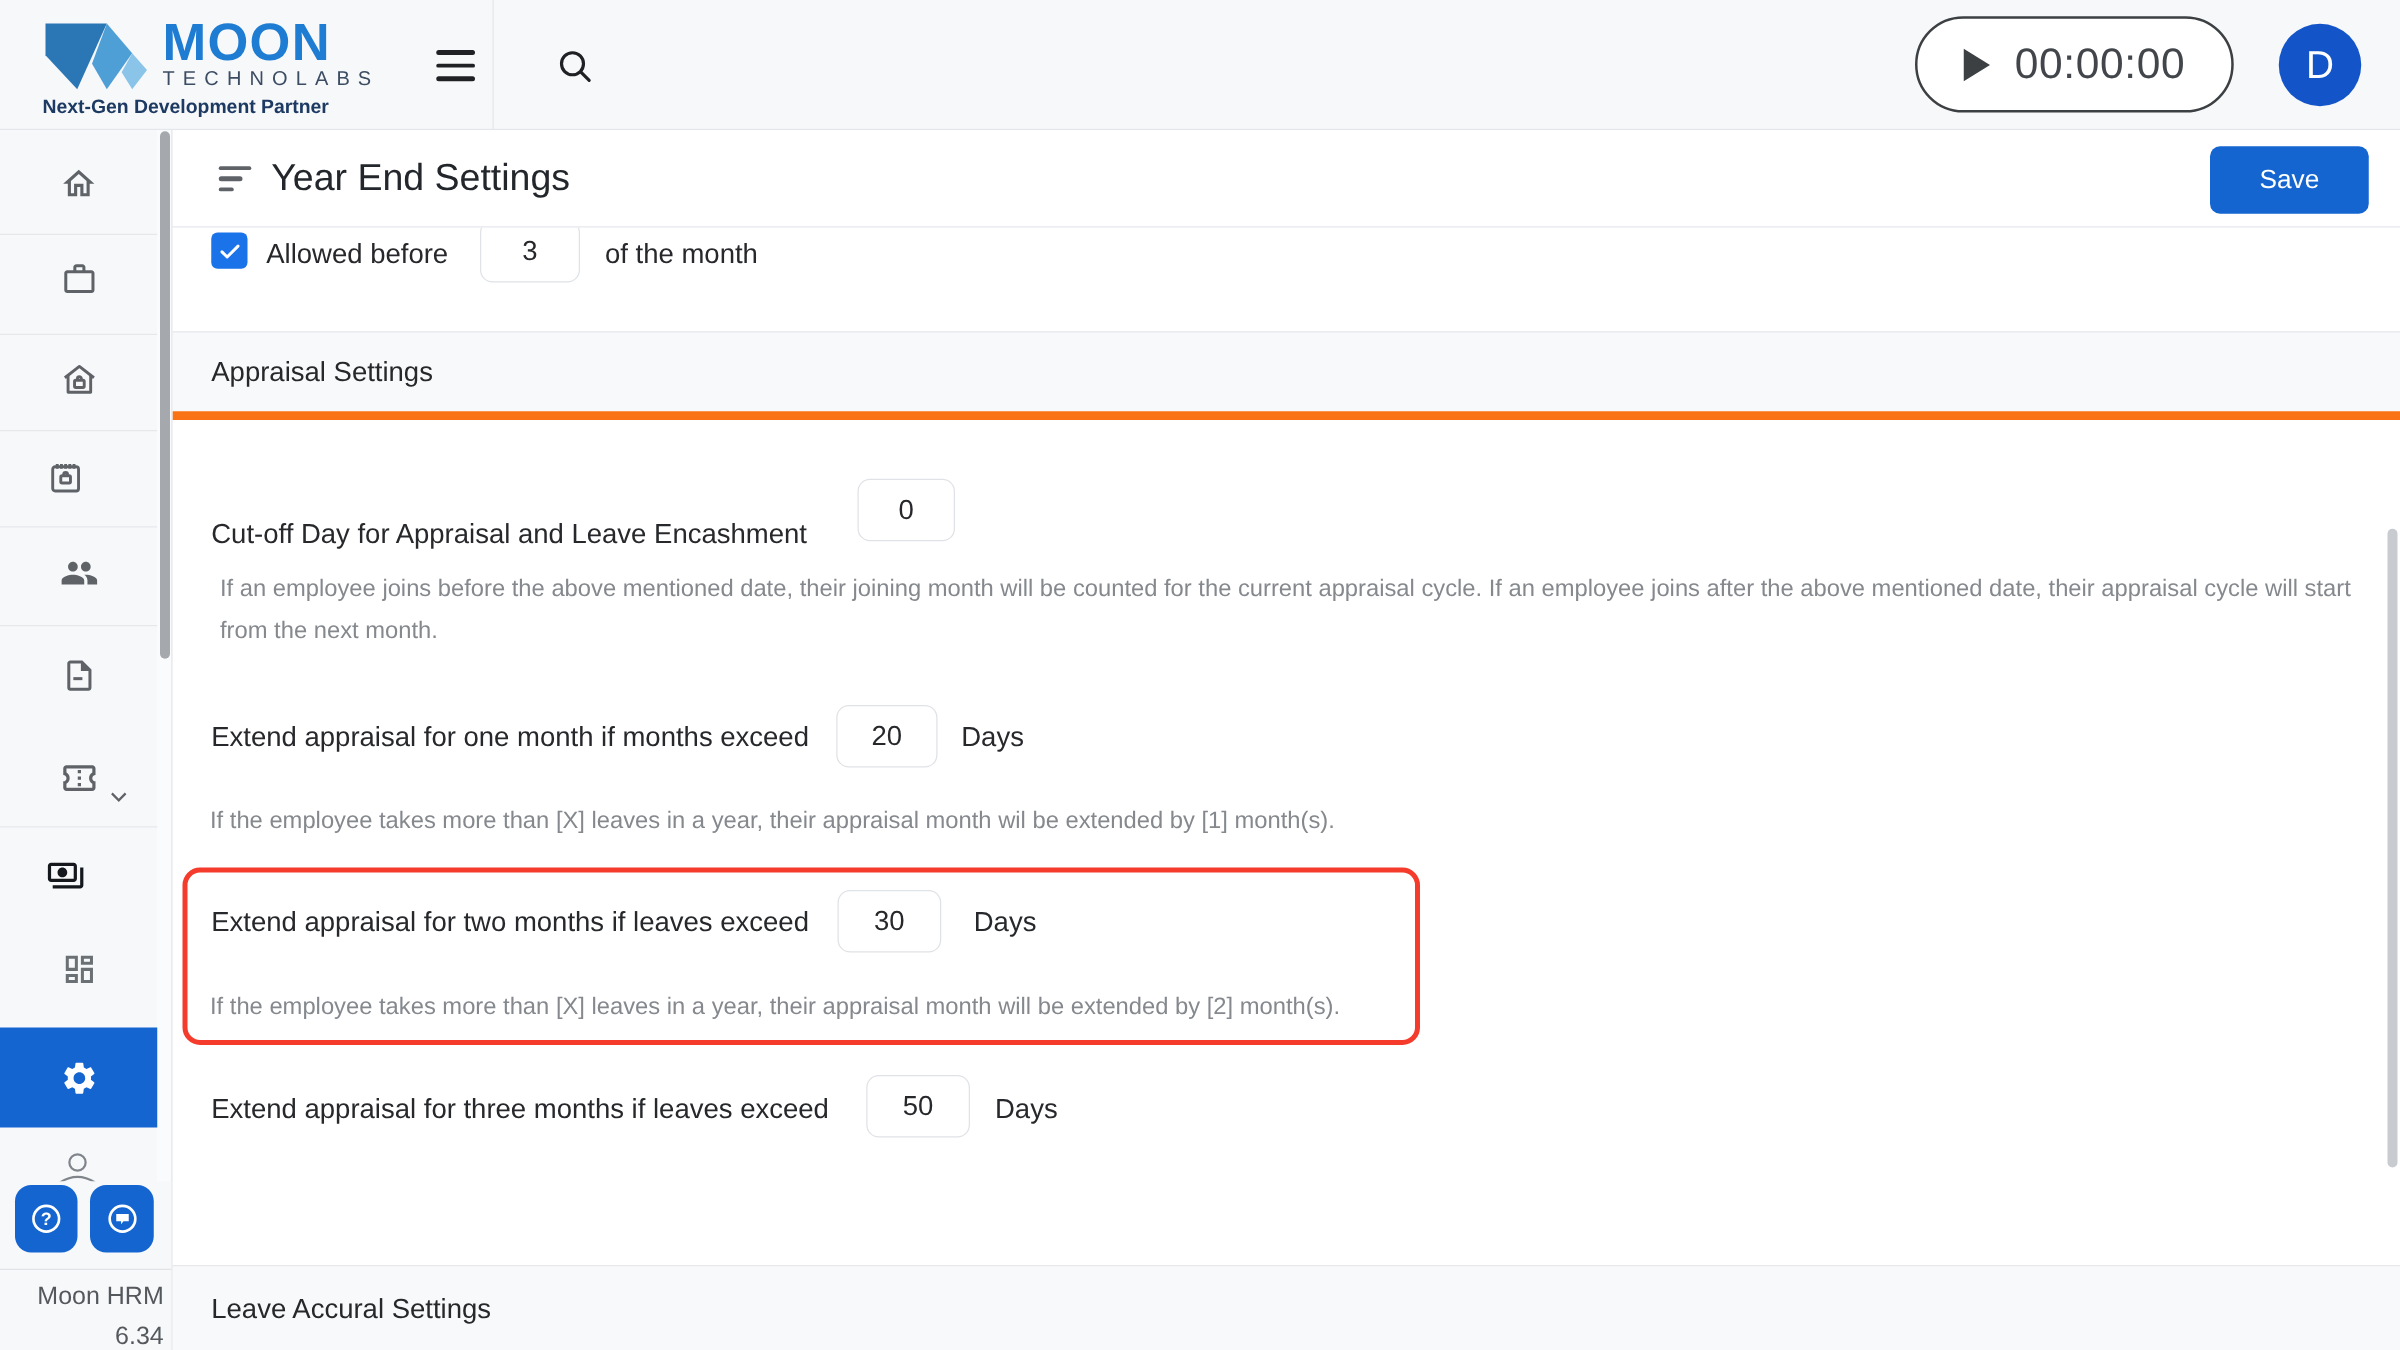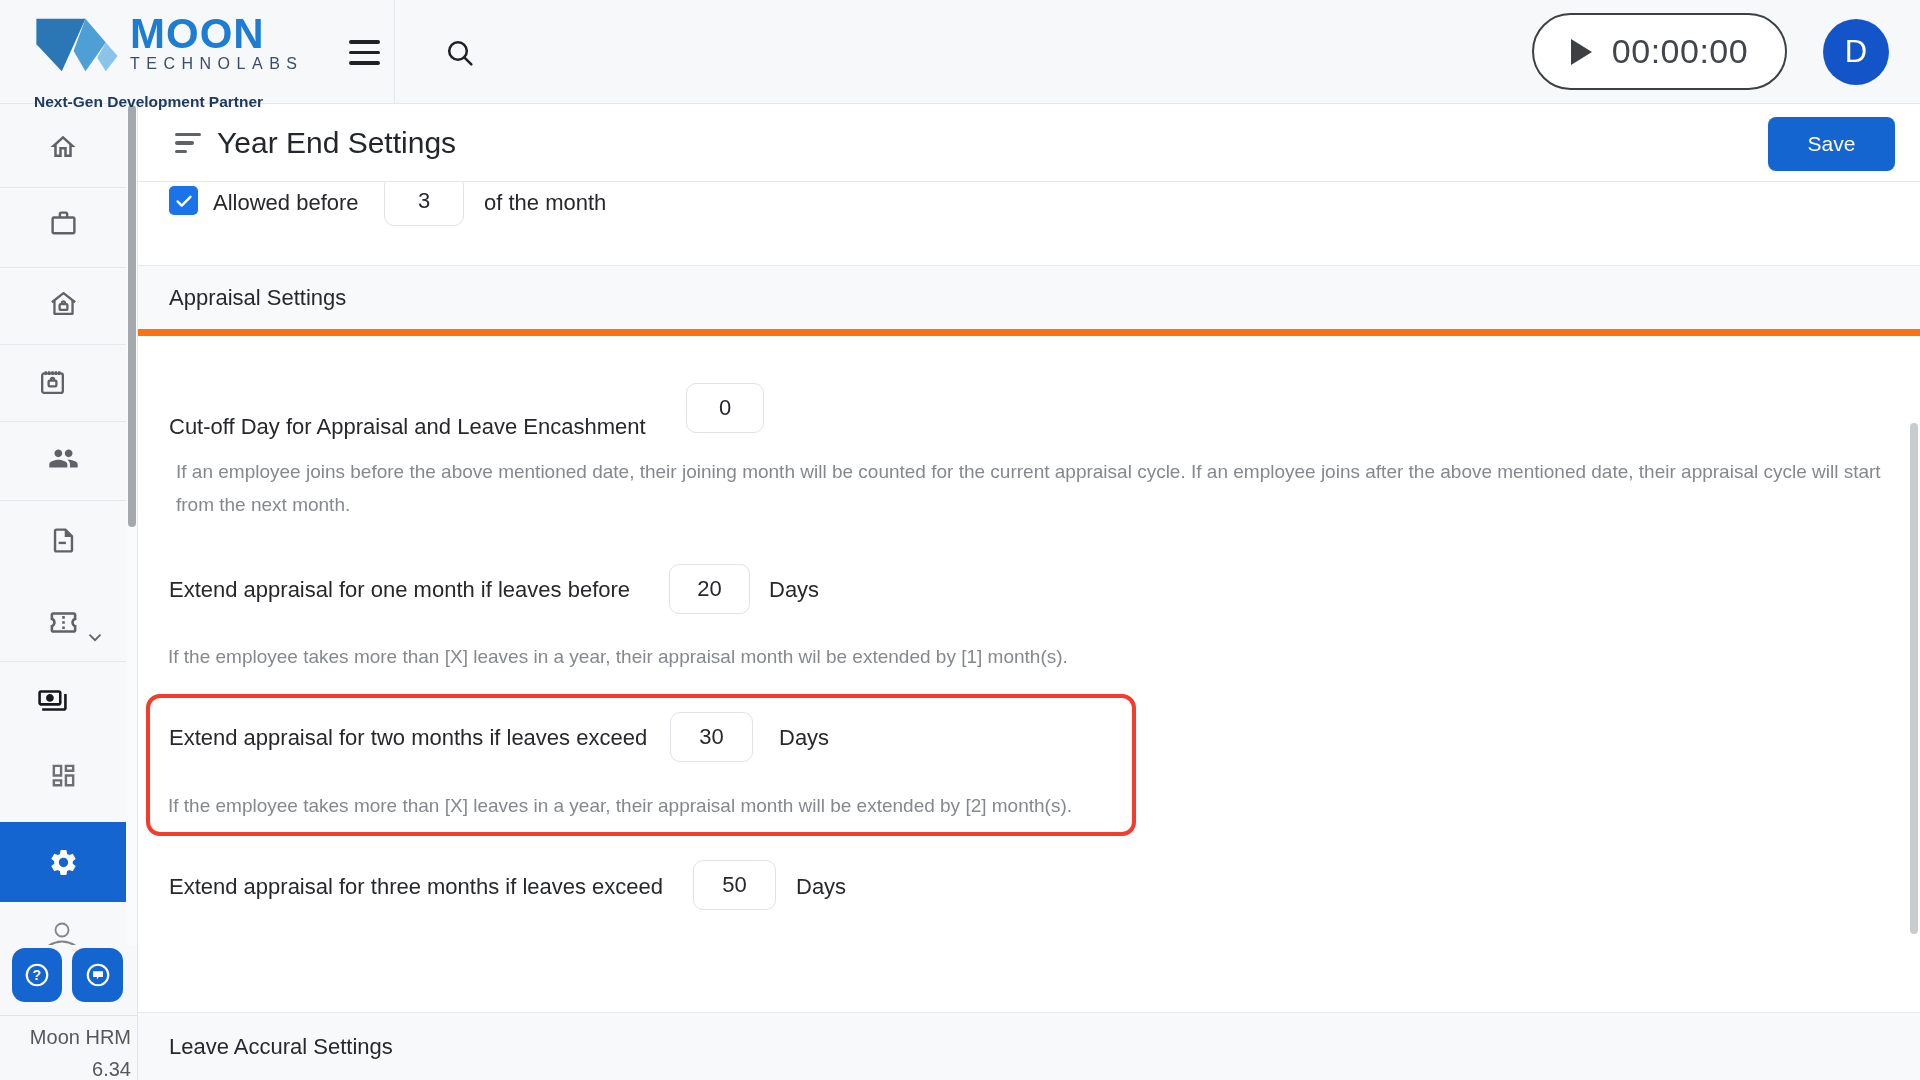--- a/index.html
+++ b/index.html
@@ -6,21 +6,21 @@
   html,body { width:1920px; height:1080px; background:#fff; }
   body { font-family:"Liberation Sans", sans-serif; }
   .app { position:relative; width:1920px; height:1080px; overflow:hidden; background:#fff; }
 
   
   .hdr { position:absolute; left:0; top:0; width:1920px; height:104px; background:#f7f8fa; border-bottom:1px solid #e3e6ea; z-index:40; }
   .logo { position:absolute; left:34px; top:7px; }
   .logo-top { display:flex; align-items:flex-end; gap:10px; }
   .brand { font-size:42px; font-weight:800; color:#1e7cd2; letter-spacing:1px; line-height:0.9; }
   .brand-sub { font-size:16px; font-weight:400; color:#3c4d63; letter-spacing:6.5px; margin-top:2px; }
-  .tagline { font-size:15.5px; font-weight:700; color:#1d3a63; margin-top:20px; }
+  .tagline { font-size:15.5px; font-weight:700; color:#1d3a63; margin-top:4px; }
   .hamburger { position:absolute; left:349px; top:40px; width:31px; height:25px; display:flex; flex-direction:column; justify-content:space-between; cursor:pointer; }
   .hamburger span { display:block; width:31px; height:3.6px; background:#202124; border-radius:2px; }
   .hdr-divider { position:absolute; left:394px; top:0; width:1px; height:104px; background:#e4e7ea; }
   .search-btn { position:absolute; left:444px; top:37px; width:32px; height:32px; cursor:pointer; }
   .timer-pill { position:absolute; left:1532px; top:13px; width:255px; height:77px; background:#fff; border:2px solid #3c4043; border-radius:40px; display:flex; align-items:center; justify-content:center; gap:20px; cursor:pointer; }
   .play-tri { width:0; height:0; border-left:21px solid #3c4043; border-top:13px solid transparent; border-bottom:13px solid transparent; }
   .timer-text { font-size:34px; color:#42464b; letter-spacing:0.5px; }
   .avatar { position:absolute; left:1823px; top:19px; width:66px; height:66px; border-radius:50%; background:#1355c8; color:#fff; font-size:31px; font-weight:500; display:flex; align-items:center; justify-content:center; cursor:pointer; }
 
   
@@ -224,21 +224,21 @@
     <div class="lbl" style="left:347px;top:84px">of the month</div>
 
     <div class="section-band" style="top:161px;height:71px">
       <div class="sec-title">Appraisal Settings</div>
     </div>
 
     <div class="lbl" style="left:32px;top:308px">Cut-off Day for Appraisal and Leave Encashment</div>
     <input class="num-input" style="left: 549px; top: 279px; width: 78px;" readonly="" value="0">
     <div class="desc" style="left:39px;top:351px;width:1725px">If an employee joins before the above mentioned date, their joining month will be counted for the current appraisal cycle. If an employee joins after the above mentioned date, their appraisal cycle will start from the next month.</div>
 
-    <div class="lbl" style="left:32px;top:471px">Extend appraisal for one month if leaves before</div>
+    <div class="lbl" style="left:32px;top:471px">Extend appraisal for one month if months exceed</div>
     <input class="num-input" style="left: 532px; top: 460px; width: 81px;" readonly="" value="20">
     <div class="lbl" style="left:632px;top:471px">Days</div>
     <div class="desc" style="left:31px;top:536px">If the employee takes more than [X] leaves in a year, their appraisal month wil be extended by [1] month(s).</div>
 
     <div class="highlight-box"></div>
     <div class="lbl" style="left:32px;top:619px">Extend appraisal for two months if leaves exceed</div>
     <input class="num-input" style="left: 533px; top: 608px; width: 83px;" readonly="" value="30">
     <div class="lbl" style="left:642px;top:619px">Days</div>
     <div class="desc" style="left:31px;top:685px">If the employee takes more than [X] leaves in a year, their appraisal month will be extended by [2] month(s).</div>
 

